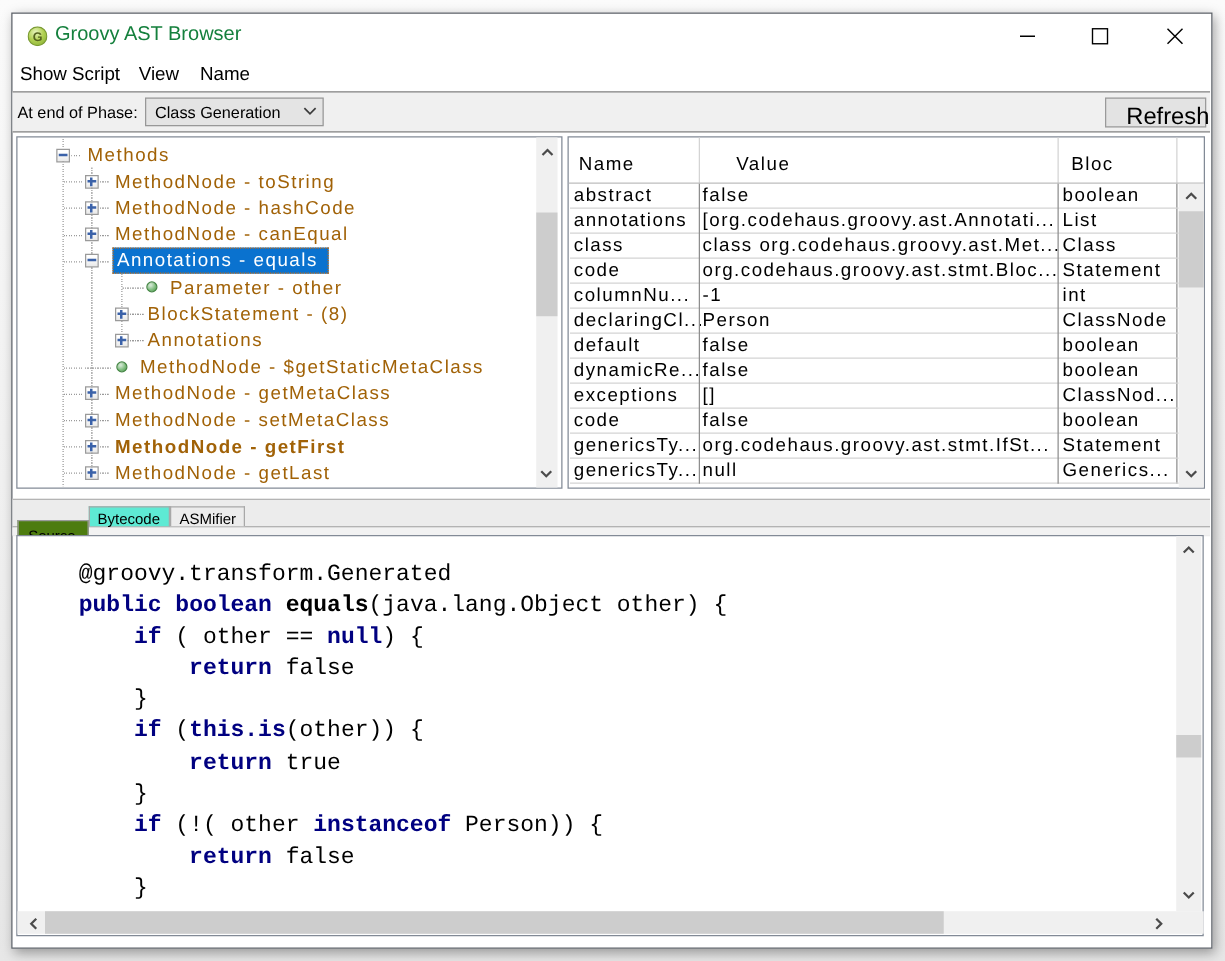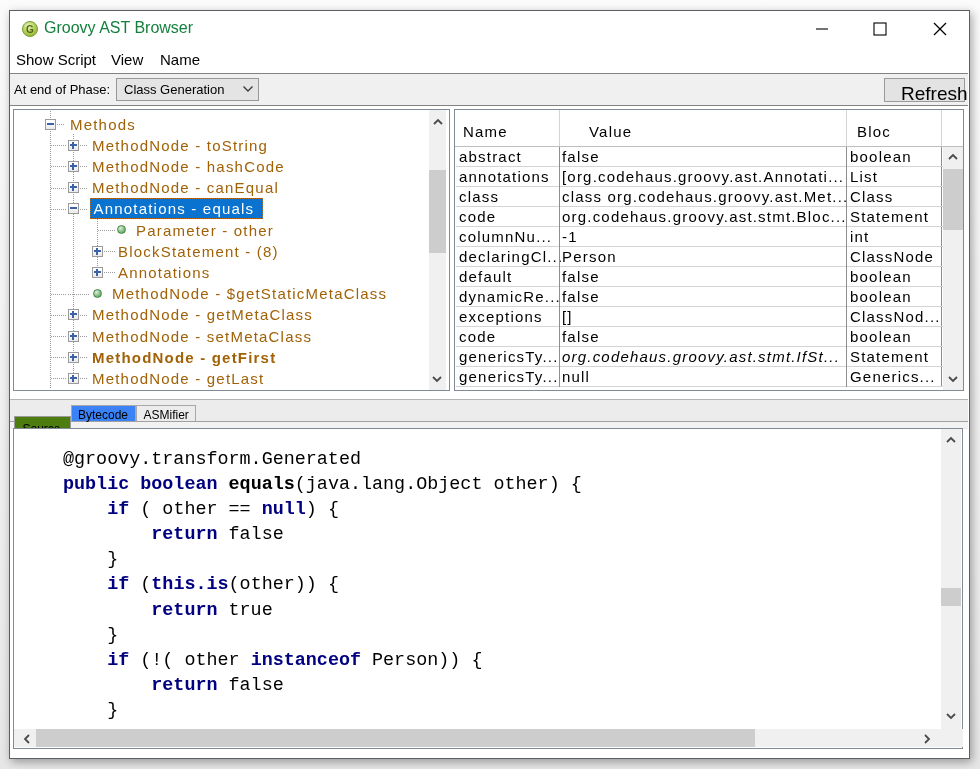--- a/index.html
+++ b/index.html
@@ -203,35 +203,35 @@
 <div class="tc" style="left:562px;top:308px;">[]</div>
 <div class="tc" style="left:850px;top:308px;">ClassNod...</div>
 <div class="trow" style="top:327px;"></div>
 <div class="tc" style="left:7px;top:1px;position:absolute;"></div>
 <div class="tc" style="left:459px;top:328px;">code</div>
 <div class="tc" style="left:562px;top:328px;">false</div>
 <div class="tc" style="left:850px;top:328px;">boolean</div>
 <div class="trow" style="top:347px;"></div>
 <div class="tc" style="left:7px;top:1px;position:absolute;"></div>
 <div class="tc" style="left:459px;top:348px;">genericsTy...</div>
-<div class="tc" style="left:562px;top:348px;font-style:italic;">org.codehaus.groovy.ast.stmt.IfSt...</div>
+<div class="tc" style="left:562px;top:348px;">org.codehaus.groovy.ast.stmt.IfSt...</div>
 <div class="tc" style="left:850px;top:348px;">Statement</div>
 <div class="trow" style="top:367px;"></div>
 <div class="tc" style="left:7px;top:1px;position:absolute;"></div>
 <div class="tc" style="left:459px;top:368px;">genericsTy...</div>
 <div class="tc" style="left:562px;top:368px;">null</div>
 <div class="tc" style="left:850px;top:368px;">Generics...</div>
 <div class="abs" style="left:559px;top:147px;width:1px;height:240px;background:#8e8e8e;"></div>
 <div class="abs" style="left:846px;top:147px;width:1px;height:240px;background:#8e8e8e;"></div>
   </div>
 
 <div class="abs" style="left:10px;top:398.5px;width:958px;height:30px;background:#ececec;border-top:1px solid #b4b4b4;box-sizing:border-box;"></div>
 <div class="abs" style="left:10px;top:421px;width:958px;height:1px;background:#a0a0a0;"></div>
 <div class="abs" style="left:10px;top:422px;width:958px;height:6px;background:#f2f2f2;"></div>
-<div class="tab" style="left:71px;top:405px;width:64.5px;height:16px;background:#3b82f6;border:1px solid #a8a8a8;border-bottom:none;">
+<div class="tab" style="left:71px;top:405px;width:64.5px;height:16px;background:#5eead4;border:1px solid #a8a8a8;border-bottom:none;">
     <span style="position:absolute;left:6px;top:2px;">Bytecode</span>
   </div>
 <div class="tab" style="left:135.5px;top:405px;width:60.5px;height:16px;background:#ececec;border:1px solid #a8a8a8;border-bottom:none;">
     <span style="position:absolute;left:7px;top:2px;">ASMifier</span>
   </div>
 <div class="tab" style="left:13.5px;top:416px;width:57.5px;height:27.7px;background:#4d7c0f;border:1px solid #9a9a9a;border-bottom:none;">
     <span style="position:absolute;left:8px;top:5px;">Source</span>
   </div>
 
 <div class="panel" style="left:13px;top:428px;width:950px;height:321px;"></div>

